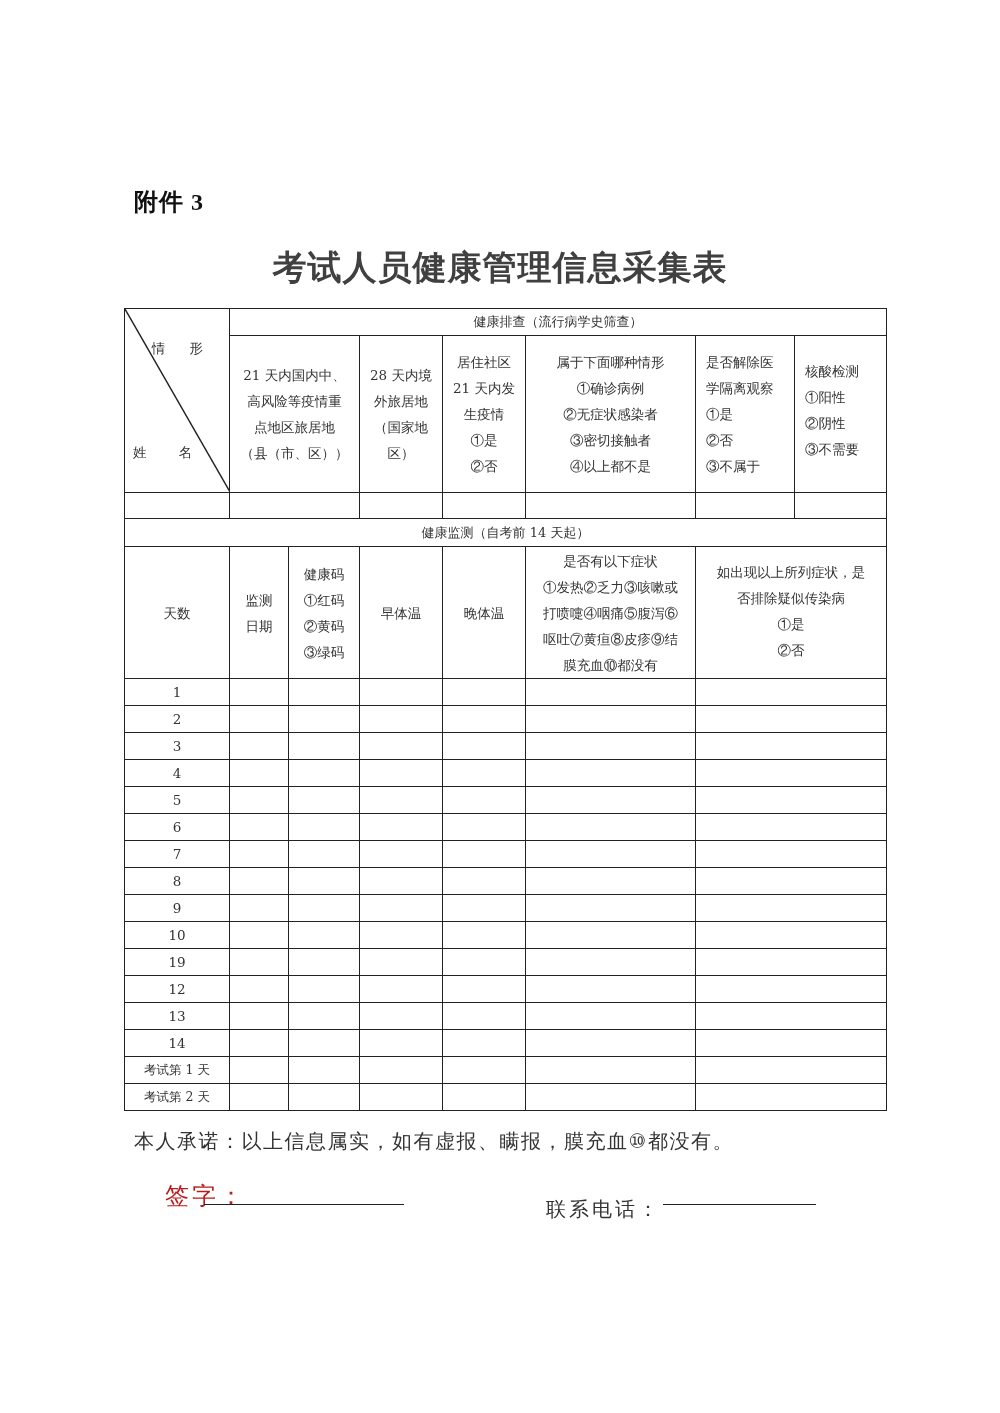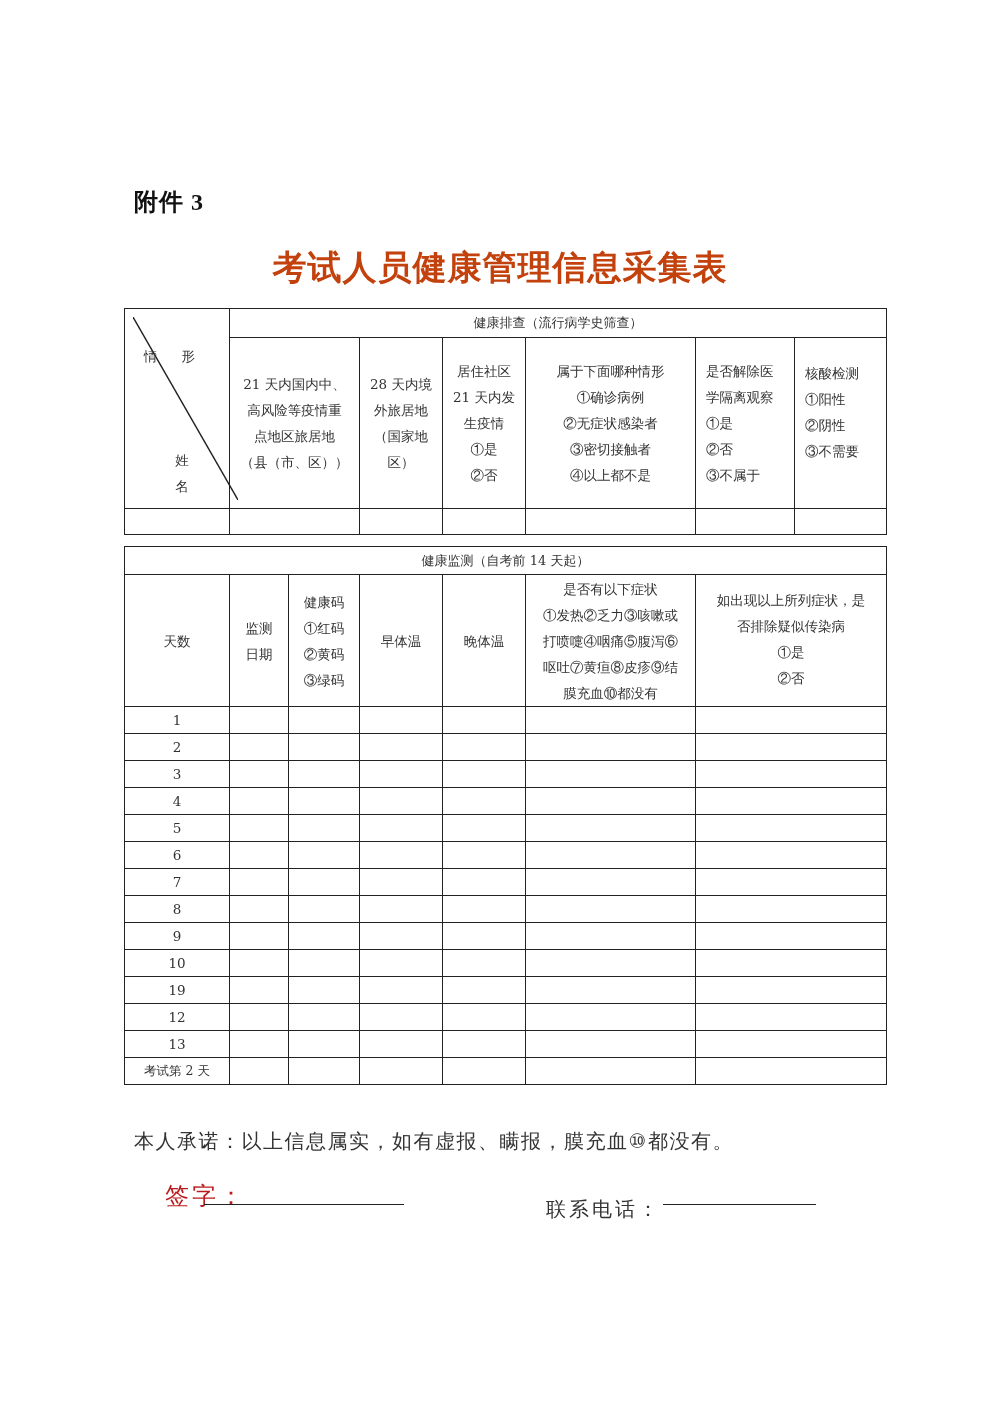--- a/index.html
+++ b/index.html
@@ -1,29 +1,29 @@
 <!DOCTYPE html>
 <html><head>
 <meta charset="utf-8">
 <style>
   html, body { margin:0; padding:0; background:#ffffff; }
   body { width:1000px; height:1413px; position:relative; overflow:hidden;
          font-family:"DejaVu Serif","Liberation Serif",serif; color:#222; }
   .attach { position:absolute; left:134px; top:186px; font-size:24px; font-family:Liberation Serif, serif; font-weight:bold; color:#111; letter-spacing:1px; }
-  .title { position:absolute; left:0; width:1000px; top:245px; text-align:center; font-size:34px; font-weight:bold; font-family:"DejaVu Sans","Liberation Sans",sans-serif; color:#c2410c; letter-spacing:1px; }
+  .title { position:absolute; left:0; width:1000px; top:245px; text-align:center; font-size:34px; font-weight:bold; font-family:"DejaVu Sans","Liberation Sans",sans-serif; color:#404040; letter-spacing:1px; }
   table { position:absolute; border-collapse:collapse; table-layout:fixed; }
   td { border:1.6px solid #222; padding:0; text-align:center; vertical-align:middle; font-size:13.5px; line-height:26px; color:#333; }
   .t1 { left:124px; top:308px; width:762px; }
-  .t2 { left:124px; top:546px; width:762px; }
+  .t2 { left:124px; top:518px; width:762px; }
   .small { font-size:12.5px; }
   .left { text-align:left; padding-left:10px; }
   .diag { position:relative; height:183px; background:linear-gradient(to top right, transparent calc(50% - 1px), #222 calc(50% - 0.5px), #222 calc(50% + 0.5px), transparent calc(50% + 1px)); background: none; }
   .diag svg { position:absolute; left:0; top:0; }
   .diag .lbl-top { position:absolute; right:16px; top:26px; font-size:13.5px; letter-spacing:10px; }
-  .diag .lbl-bot { position:absolute; left:8px; top:130px; font-size:13.5px; letter-spacing:14px;margin-left:16px; }
+  .diag .lbl-bot { position:absolute; left:8px; top:130px; font-size:13.5px; letter-spacing:14px; }
   .pledge { position:absolute; left:134px; top:1128px; font-size:20px; font-family:"DejaVu Sans","Liberation Sans",sans-serif; color:#333; letter-spacing:1.5px; }
   .sig { position:absolute; left:134px; top:1180px; font-size:24px; font-family:"DejaVu Sans","Liberation Sans",sans-serif; color:#b91c1c; letter-spacing:3px;margin-left:31px; }
   .sig-line { position:absolute; left:204px; top:1204px; width:200px; border-bottom:1.5px solid #222; height:0; }
   .tel { position:absolute; left:546px; top:1180px; font-size:20px; font-family:"DejaVu Sans","Liberation Sans",sans-serif; color:#333; letter-spacing:3px;margin-top:16px; }
   .tel-line { position:absolute; left:663px; top:1204px; width:153px; border-bottom:1.5px solid #222; height:0; }
 </style>
 </head>
 <body>
 
 <div class="attach">附件 3</div>
@@ -34,21 +34,21 @@
     <col style="width:105px">
       <col style="width:130px">
       <col style="width:83px">
       <col style="width:83px">
       <col style="width:170px">
       <col style="width:99px">
       <col style="width:92px">
   </colgroup>
   <tbody>
       <tr style="height:26px">
-    <td rowspan="2" style="padding:8px;">
+    <td rowspan="2" style="padding:0;">
       <div class="diag">
         <svg width="105" height="183">
               <line x1="0" y1="0" x2="105" y2="183" stroke="#222" stroke-width="1.4"></line>
             </svg>
         <span class="lbl-top">情 形</span>
         <span class="lbl-bot">姓 名</span>
       </div>
     </td>
     <td colspan="6" style="font-size:13px;">健康排查（流行病学史筛查）</td>
   </tr>
@@ -266,20 +266,38 @@
       <tr style="height: 27px;">
         <td>13</td>
         <td></td>
         <td></td>
         <td></td>
         <td></td>
         <td></td>
         <td></td>
       </tr>
       <tr style="height: 27px;">
+        <td>14</td>
+        <td></td>
+        <td></td>
+        <td></td>
+        <td></td>
+        <td></td>
+        <td></td>
+      </tr>
+      <tr style="height: 27px;">
+        <td class="small">考试第 1 天</td>
+        <td></td>
+        <td></td>
+        <td></td>
+        <td></td>
+        <td></td>
+        <td></td>
+      </tr>
+      <tr style="height: 27px;">
         <td class="small">考试第 2 天</td>
         <td></td>
         <td></td>
         <td></td>
         <td></td>
         <td></td>
         <td></td>
       </tr>
     </tbody>
 </table>

